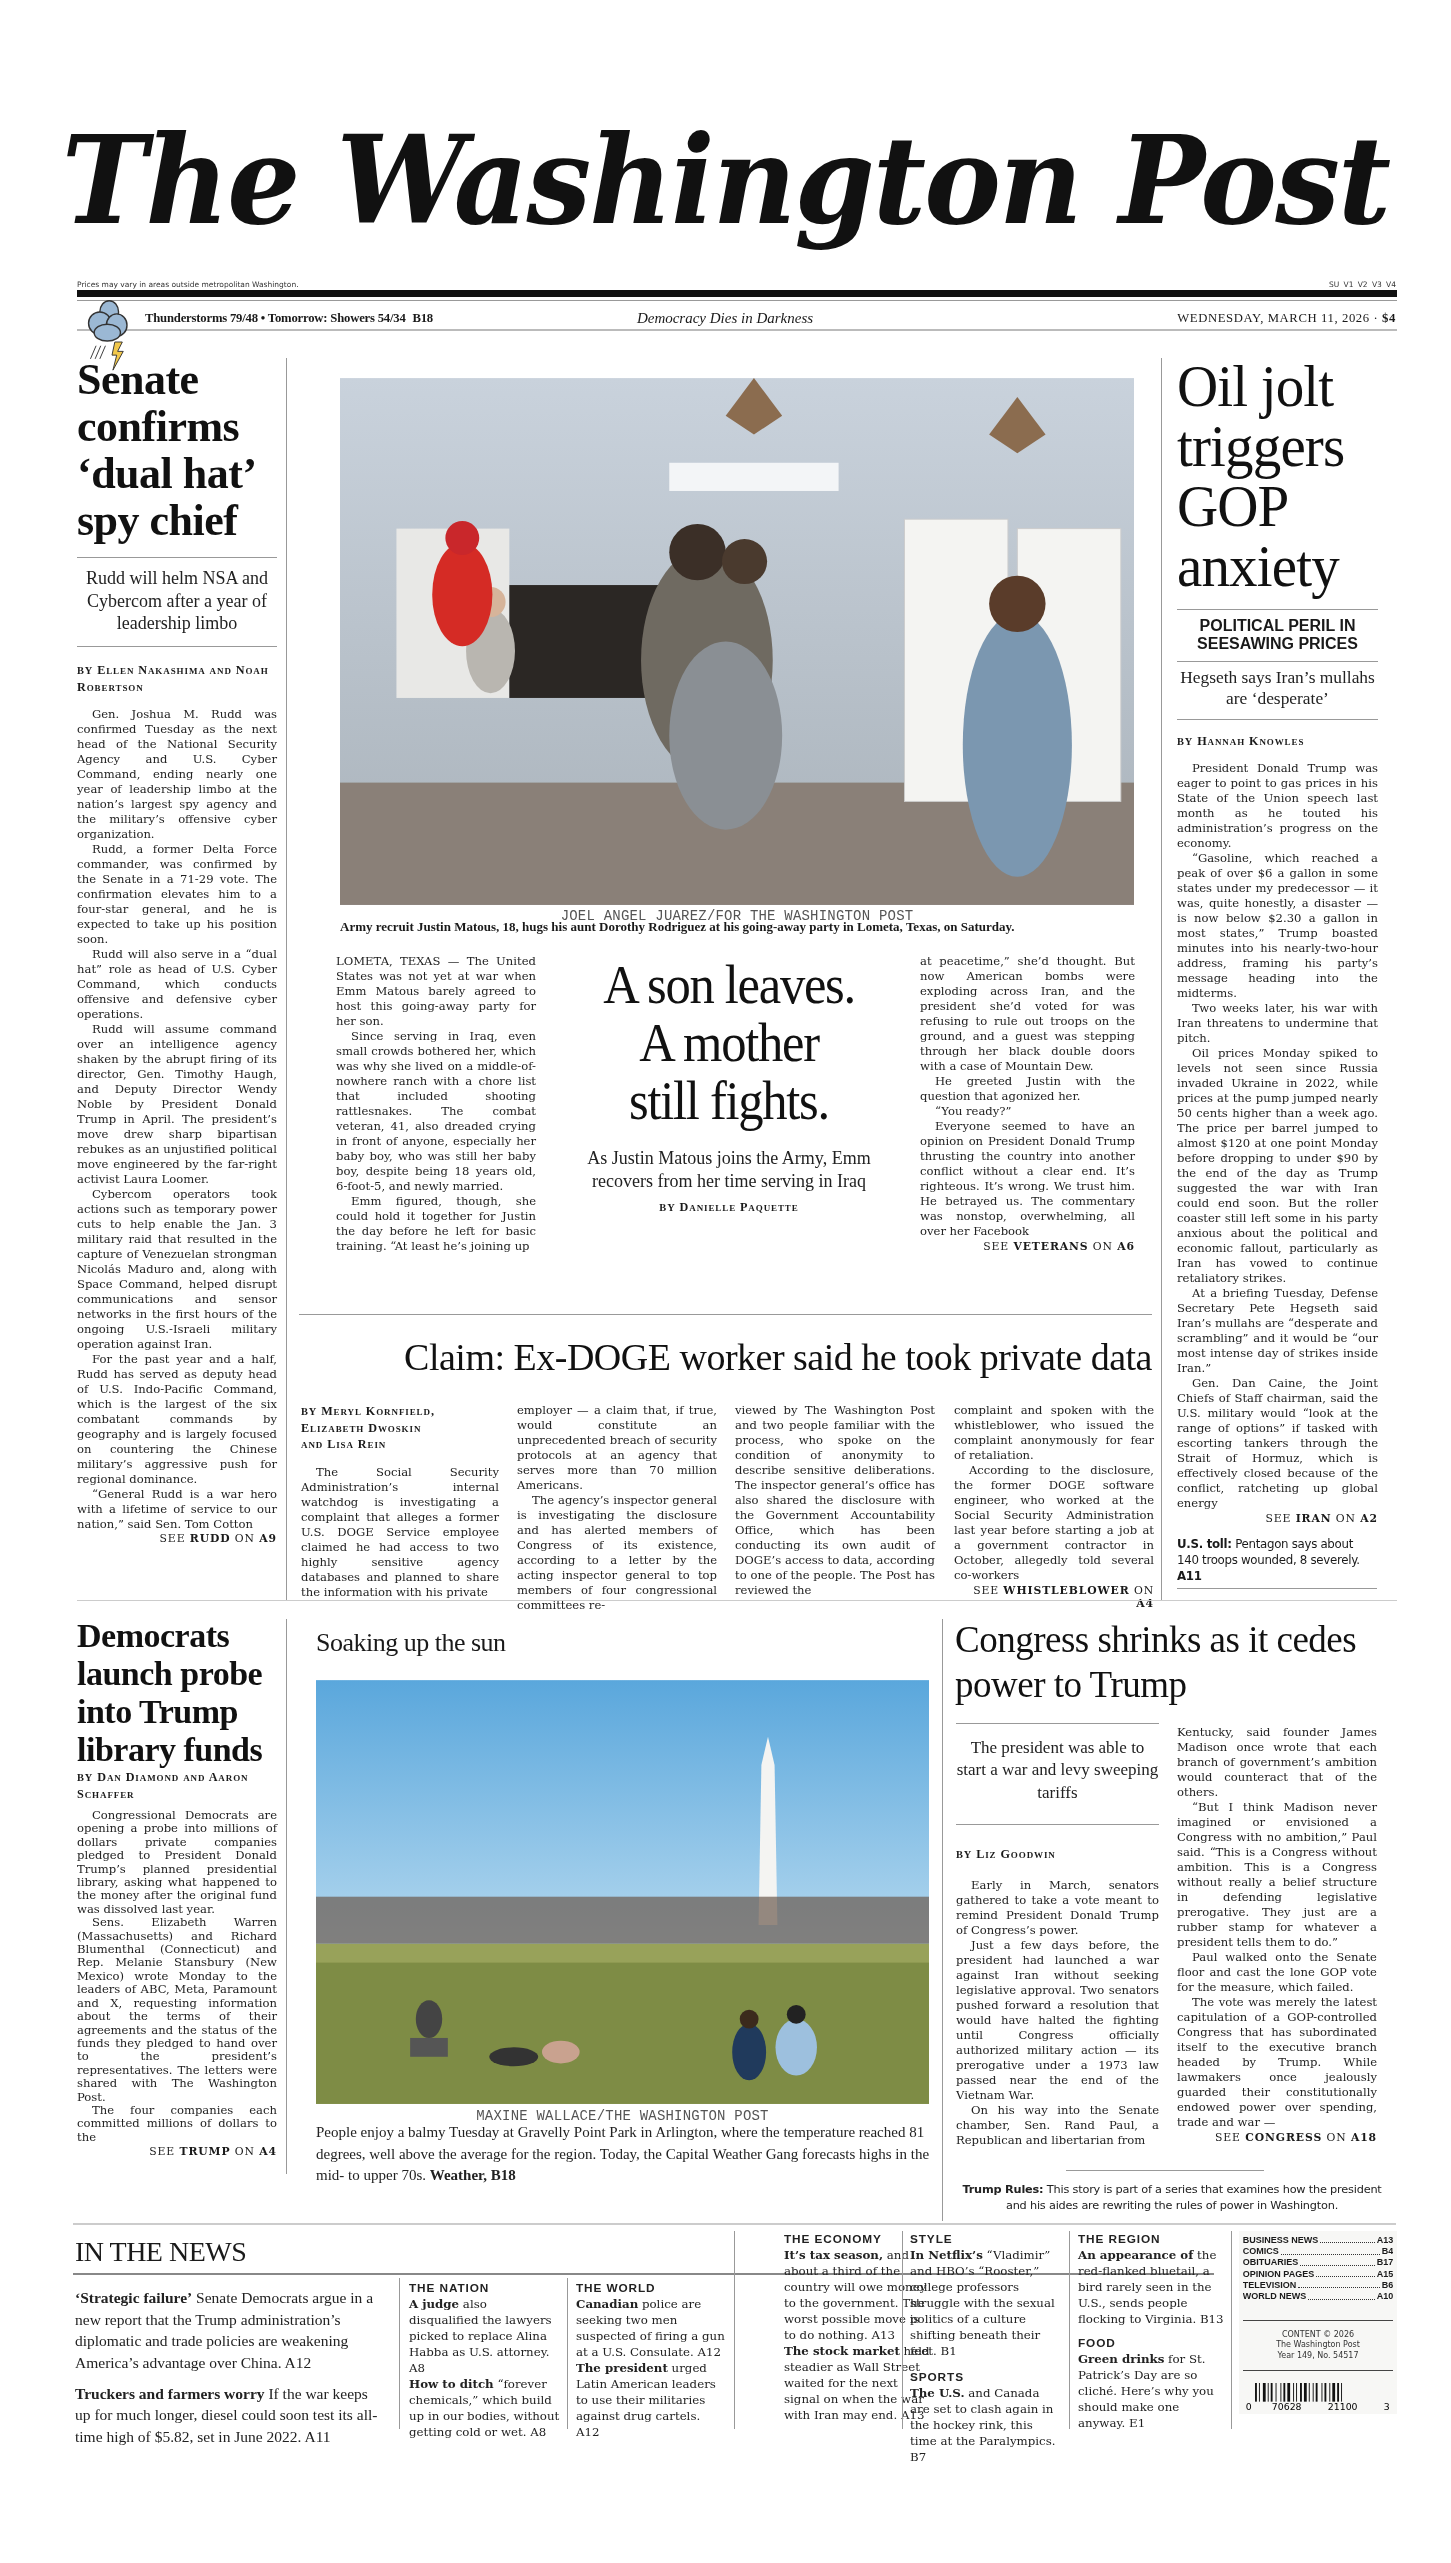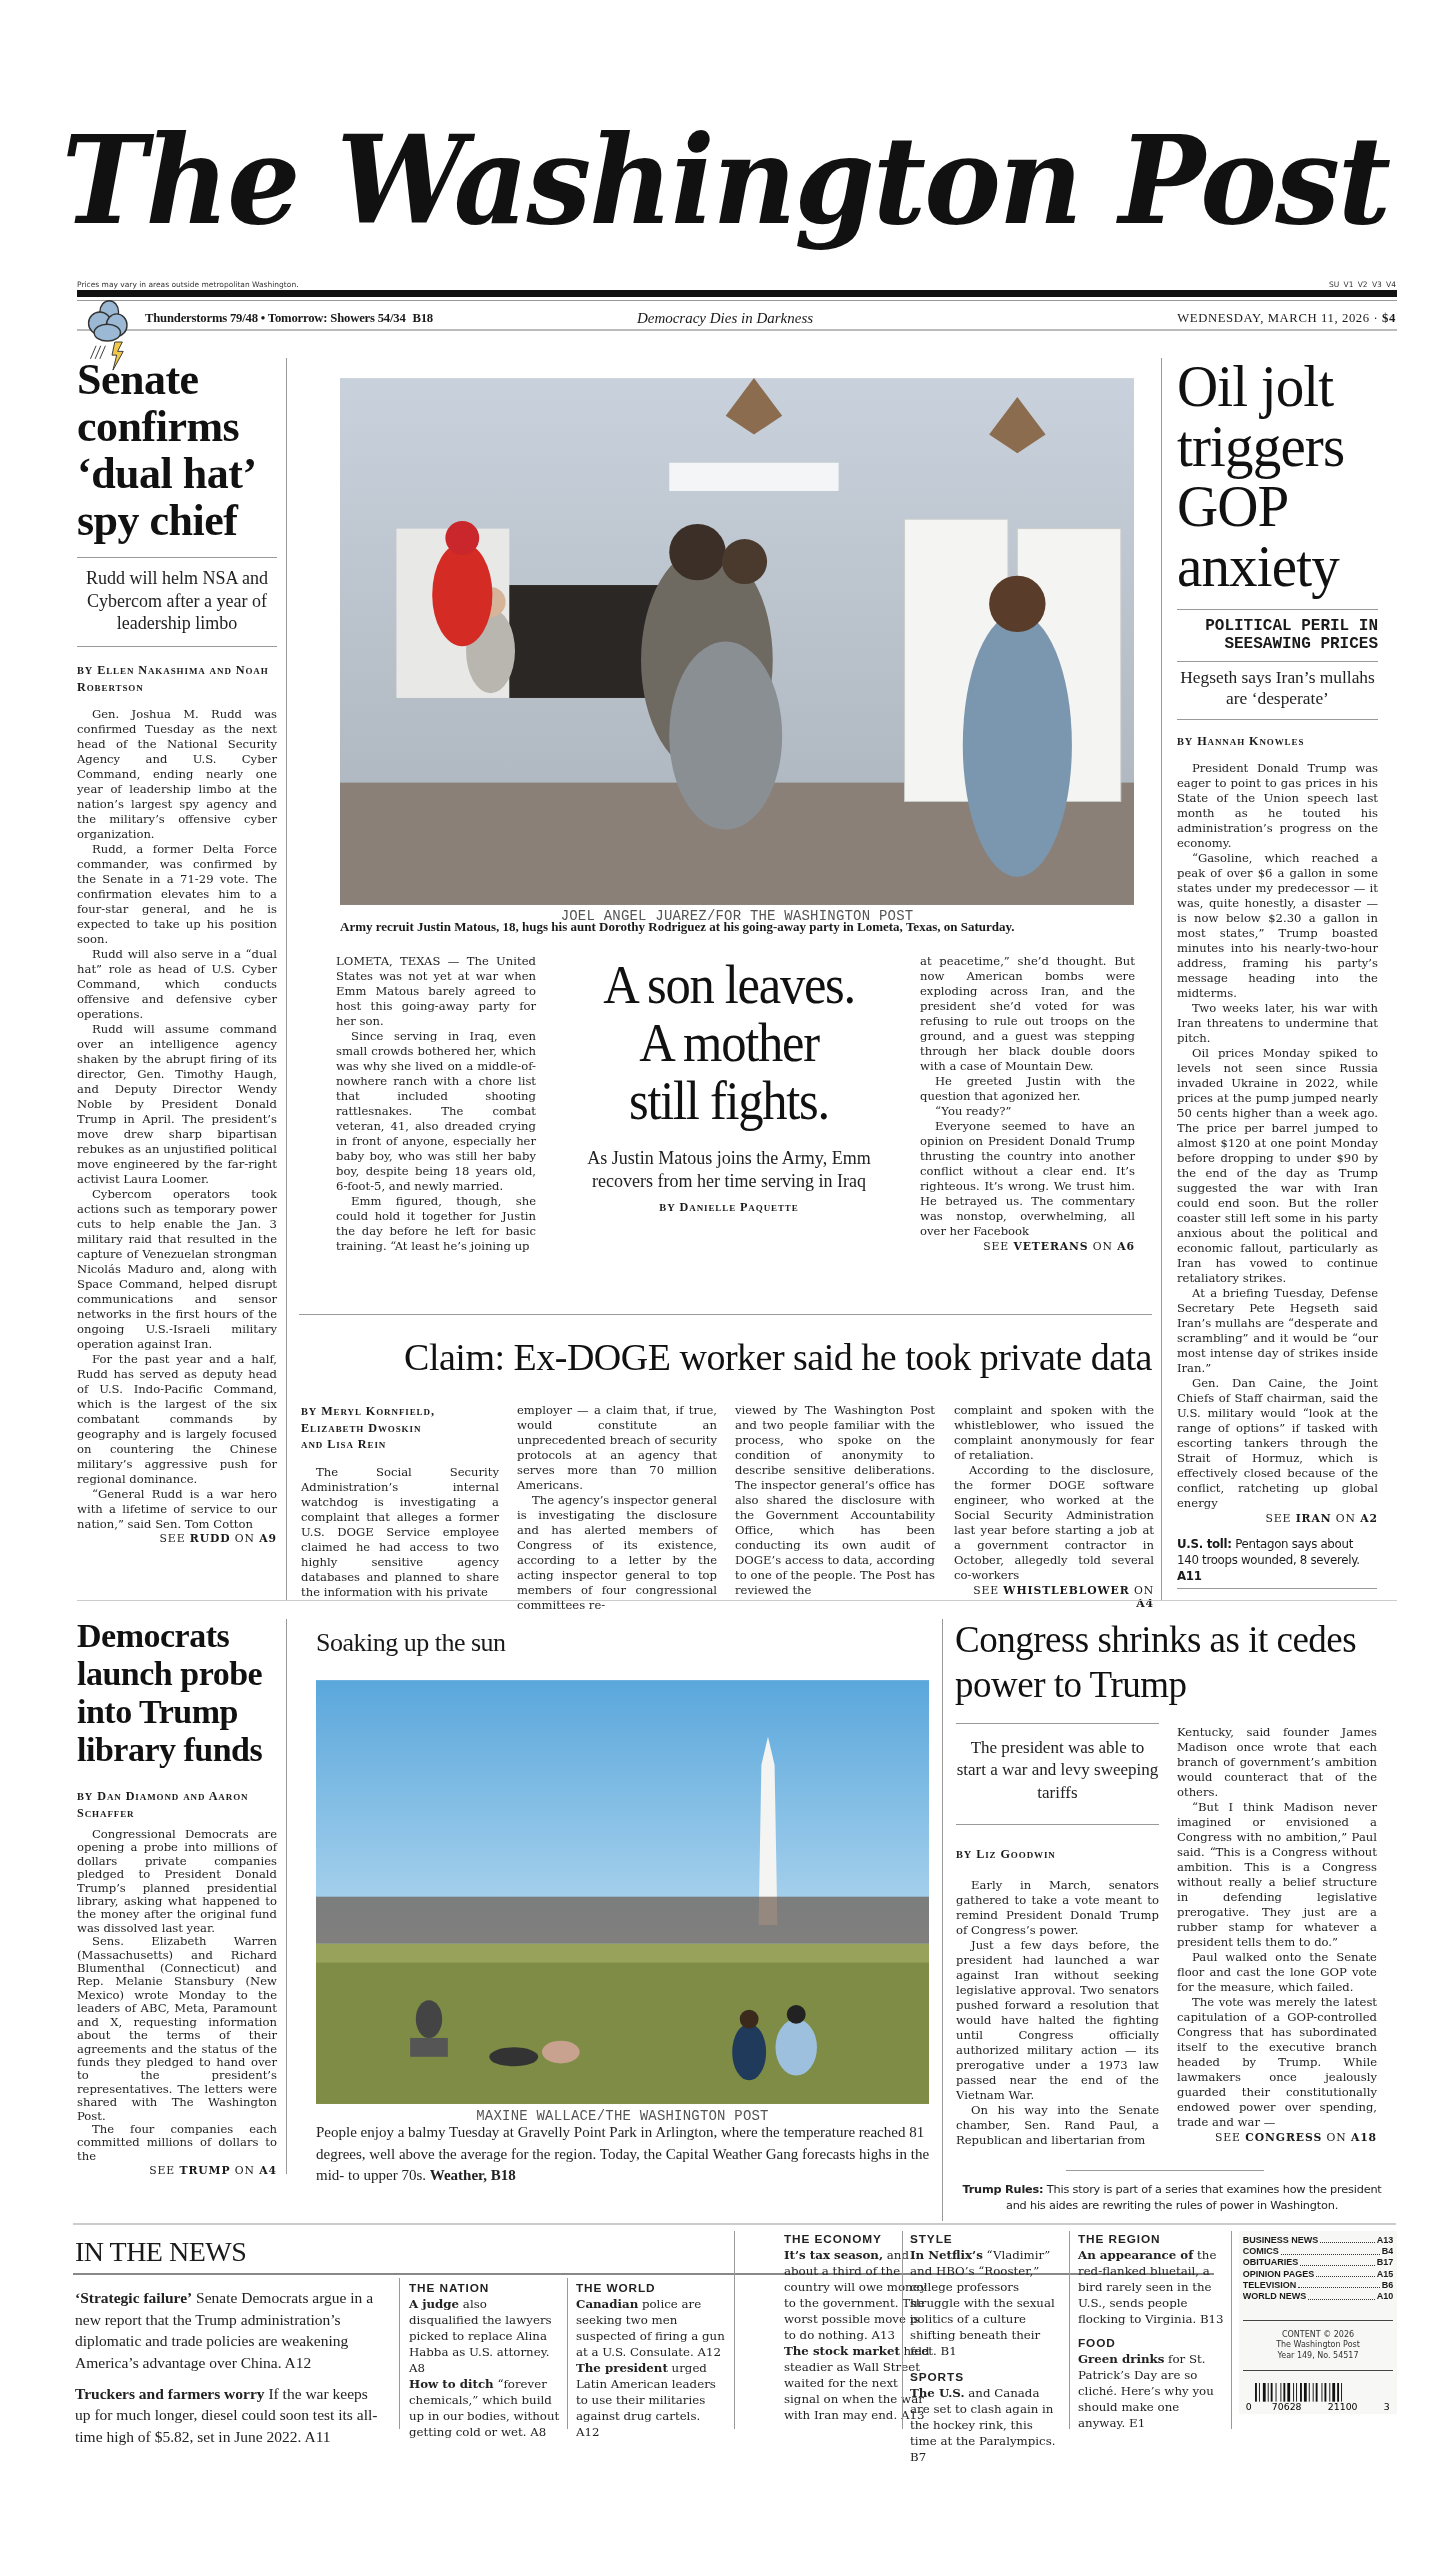--- a/index.html
+++ b/index.html
@@ -159,21 +159,21 @@
   <div class="body-text">
     <p class="noindent">complaint and spoken with the whistleblower, who issued the complaint anonymously for fear of retaliation.</p>
     <p>According to the disclosure, the former DOGE software engineer, who worked at the Social Security Administration last year before starting a job at a government contractor in October, allegedly told several co-workers</p>
   </div>
   <div class="see"><span>SEE</span> <b>WHISTLEBLOWER</b> <span>ON</span> <b>A4</b></div>
 </div>
 
 <div class="abs" style="left:1177px;top:356px;width:201px">
   <div class="hed-big" style="font-family:'Liberation Serif',serif;font-weight:normal;font-size:60px;line-height:60px;letter-spacing:-0.9px;transform:scaleX(.95);transform-origin:left">Oil jolt triggers GOP anxiety</div>
   <div class="hr" style="height:0.9px;margin:13px 0 7.5px"></div>
-  <div style="font-family:Liberation Mono, monospace;font-weight:bold;text-align:right;font-size:16px;line-height:18px">POLITICAL PERIL IN SEESAWING PRICES</div>
+  <div style="font-family:Liberation Sans, sans-serif;font-weight:bold;text-align:center;font-size:16px;line-height:18px">POLITICAL PERIL IN SEESAWING PRICES</div>
   <div class="hr" style="height:0.9px;margin:7.5px 0 5.6px"></div>
   <div class="deck" style="font-size:17.4px;line-height:21px">Hegseth says Iran’s mullahs are ‘desperate’</div>
   <div class="hr" style="height:0.9px;margin:9.4px 0 13px"></div>
   <div class="byline"><span class="by">by</span> <span>Hannah Knowles</span></div>
   <div class="body-text" style="margin-top:11.3px">
     <p>President Donald Trump was eager to point to gas prices in his State of the Union speech last month as he touted his administration’s progress on the economy.</p>
     <p>“Gasoline, which reached a peak of over $6 a gallon in some states under my predecessor — it was, quite honestly, a disaster — is now below $2.30 a gallon in most states,” Trump boasted minutes into his nearly-two-hour address, framing his party’s message heading into the midterms.</p>
     <p>Two weeks later, his war with Iran threatens to undermine that pitch.</p>
     <p>Oil prices Monday spiked to levels not seen since Russia invaded Ukraine in 2022, while prices at the pump jumped nearly 50 cents higher than a week ago. The price per barrel jumped to almost $120 at one point Monday before dropping to under $90 by the end of the day as Trump suggested the war with Iran could end soon. But the roller coaster still left some in his party anxious about the political and economic fallout, particularly as Iran has vowed to continue retaliatory strikes.</p>
     <p>At a briefing Tuesday, Defense Secretary Pete Hegseth said Iran’s mullahs are “desperate and scrambling” and it would be “our most intense day of strikes inside Iran.”</p>
@@ -184,21 +184,21 @@
     <b>U.S. toll:</b> <span>Pentagon says about 140 troops wounded, 8 severely.</span> <b>A11</b>
   </div>
 </div>
 <div class="abs hr" style="left:1177px;top:1588px;width:200px;height:0.9px"></div>
 
 <div class="abs hr" style="left:77px;top:1600px;width:1320px;height:0.9px;background:#ccc"></div>
 
 <div class="abs vr" style="left:286px;top:1619px;height:555px"></div>
 <div class="abs" style="left:77px;top:1617px;width:200px">
   <div class="hed-big" style="font-size:34px;line-height:38px;letter-spacing:-0.5px">Democrats launch probe into Trump library funds</div>
-  <div class="byline" style="margin-top:19px"><span class="by">by</span> <span>Dan Diamond and Aaron Schaffer</span></div>
+  <div class="byline" style=""><span class="by">by</span> <span>Dan Diamond and Aaron Schaffer</span></div>
   <div class="body-text" style="margin-top:7px;line-height:13.4px">
     <p>Congressional Democrats are opening a probe into millions of dollars private companies pledged to President Donald Trump’s planned presidential library, asking what happened to the money after the original fund was dissolved last year.</p>
     <p>Sens. Elizabeth Warren (Massachusetts) and Richard Blumenthal (Connecticut) and Rep. Melanie Stansbury (New Mexico) wrote Monday to the leaders of ABC, Meta, Paramount and X, requesting information about the terms of their agreements and the status of the funds they pledged to hand over to the president’s representatives. The letters were shared with The Washington Post.</p>
     <p>The four companies each committed millions of dollars to the</p>
   </div>
   <div class="see"><span>SEE</span> <b>TRUMP</b> <span>ON</span> <b>A4</b></div>
 </div>
 
 <div class="abs" style="left:316px;top:1628px;font-family:'Liberation Serif',serif;font-size:26px;letter-spacing:-0.5px">Soaking up the sun</div>
 <div class="abs photo" style="left:316px;top:1680px;width:613px;height:424px">

